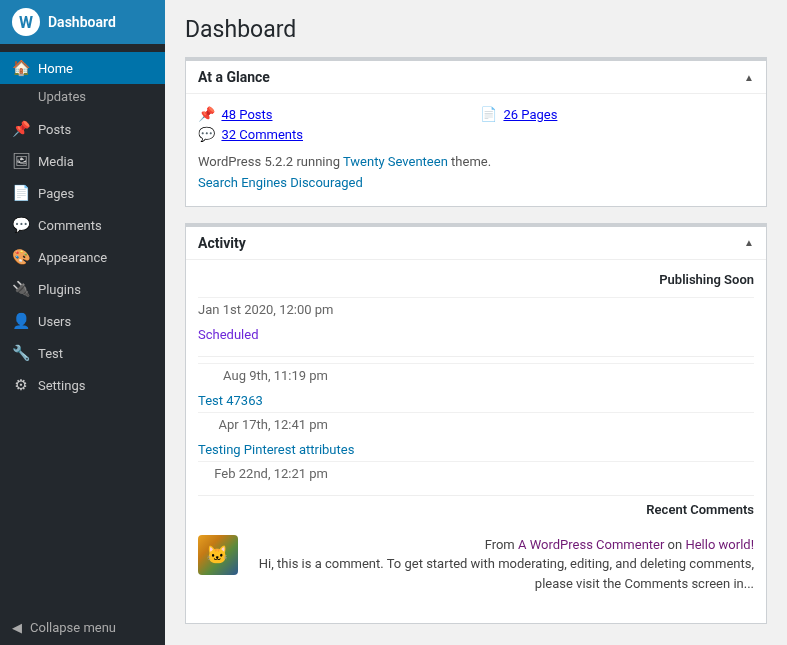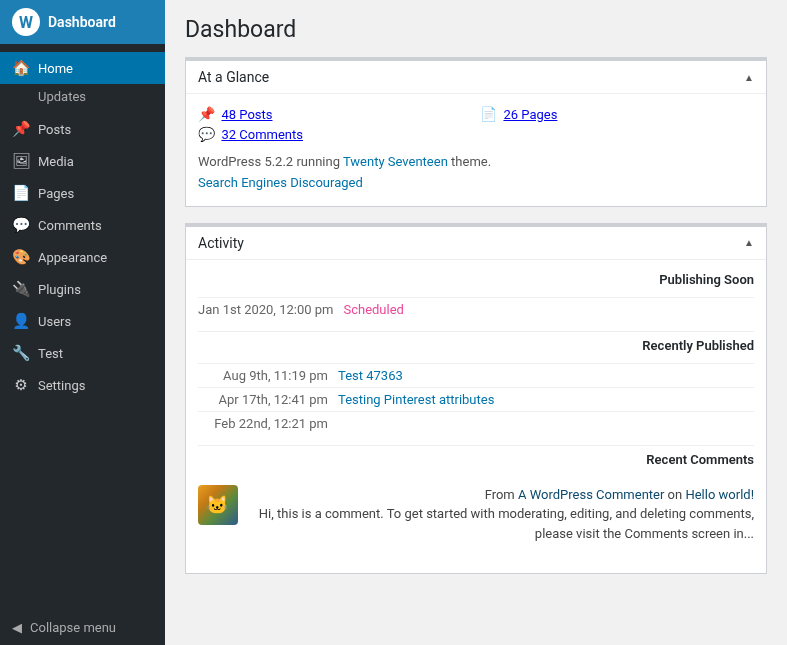--- a/index.html
+++ b/index.html
@@ -93,21 +93,21 @@
     }
     .widget-header {
       display: flex;
       justify-content: space-between;
       align-items: center;
       padding: 8px 12px;
       border-bottom: 1px solid #eee;
     }
     .widget-title {
       font-size: 14px;
-      font-weight: 400;
+      font-weight: 700;
       color: #23282d;
     }
     .widget-toggle {
       color: #555;
       cursor: pointer;
       font-size: 10px;
     }
     .widget-body { padding: 12px; }
 
     
@@ -137,42 +137,43 @@
       margin-bottom: 6px;
       padding-bottom: 4px;
     }
     .activity-row {
       display: flex;
       align-items: baseline;
       gap: 10px;
       padding: 4px 0;
       border-top: 1px solid #f0f0f0;
       font-size: 13px;
+      flex-direction: column;
     }
     .activity-row .row-date { color: #666; min-width: 130px; }
     .activity-row .row-link { color: #0073aa; text-decoration: none; }
-    .activity-row .row-status { color: #ec4899; text-decoration: none; }
+    .activity-row .row-status { color: #6d28d9; text-decoration: none; }
 
     
     .comment-item {
       display: flex;
       gap: 12px;
       align-items: flex-start;
       padding: 8px 0;
     }
     .comment-avatar {
       width: 40px; height: 40px;
       border-radius: 4px;
       background: linear-gradient(135deg, #e8a020 0%, #c47a15 30%, #5b8a3c 60%, #2d5a8e 100%);
       flex-shrink: 0;
       display: flex; align-items: center; justify-content: center;
       font-size: 18px;
     }
     .comment-text { font-size: 13px; color: #444; line-height: 1.5; }
-    .comment-text a { color: #0c4a6e; text-decoration: none; }
+    .comment-text a { color: #701a75; text-decoration: none; }
 
     .divider { border: none; border-top: 1px solid #eee; margin: 6px 0; }
   </style>
 </head>
 <body>
 
 <div id="sidebar">
   <div class="sidebar-logo">
     <div class="logo-icon">W</div>
     <span>Dashboard</span>
@@ -272,21 +273,20 @@
         <div class="activity-section-title">Publishing Soon</div>
         <div class="activity-row">
           <span class="row-date">Jan 1st 2020, 12:00 pm</span>
           <a href="#" class="row-status">Scheduled</a>
         </div>
       </div>
 
       <hr class="divider">
 
       <div class="activity-section">
-        <div class="activity-section-title">Recently Published</div>
         <div id="recent-posts-list">
             <div class="activity-row">
               <span class="row-date">Aug 9th, 11:19 pm</span>
               <a href="#" class="row-link">Test 47363</a>
             </div>
             <div class="activity-row">
               <span class="row-date">Apr 17th, 12:41 pm</span>
               <a href="#" class="row-link">Testing Pinterest attributes</a>
             </div>
             <div class="activity-row">

